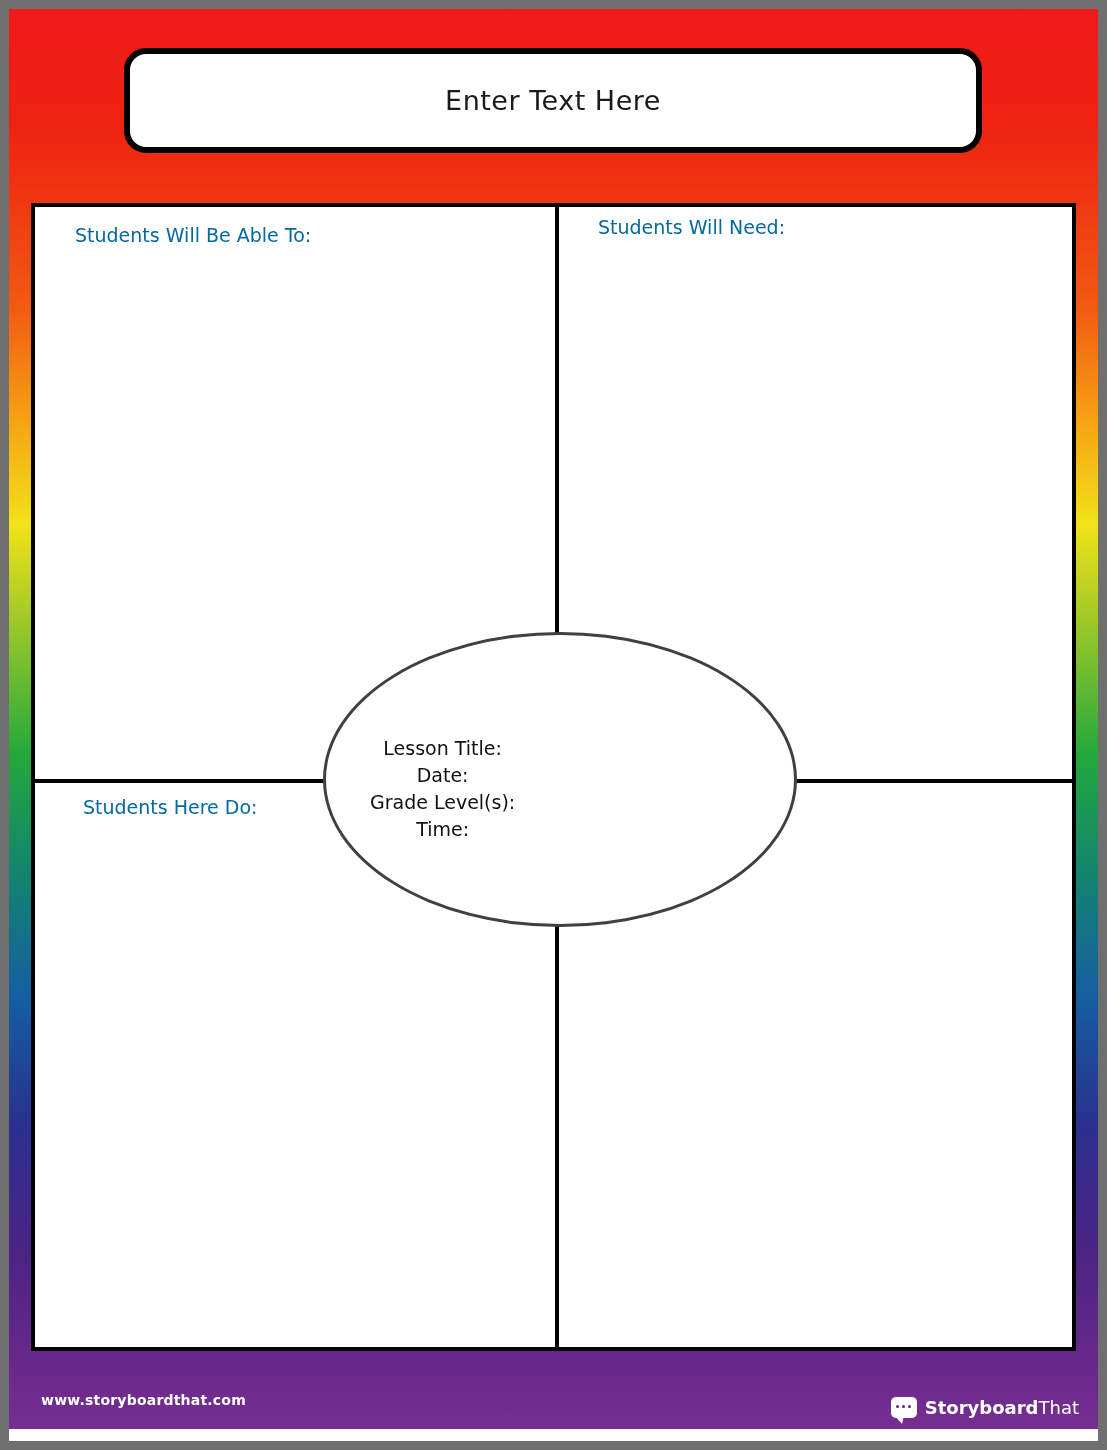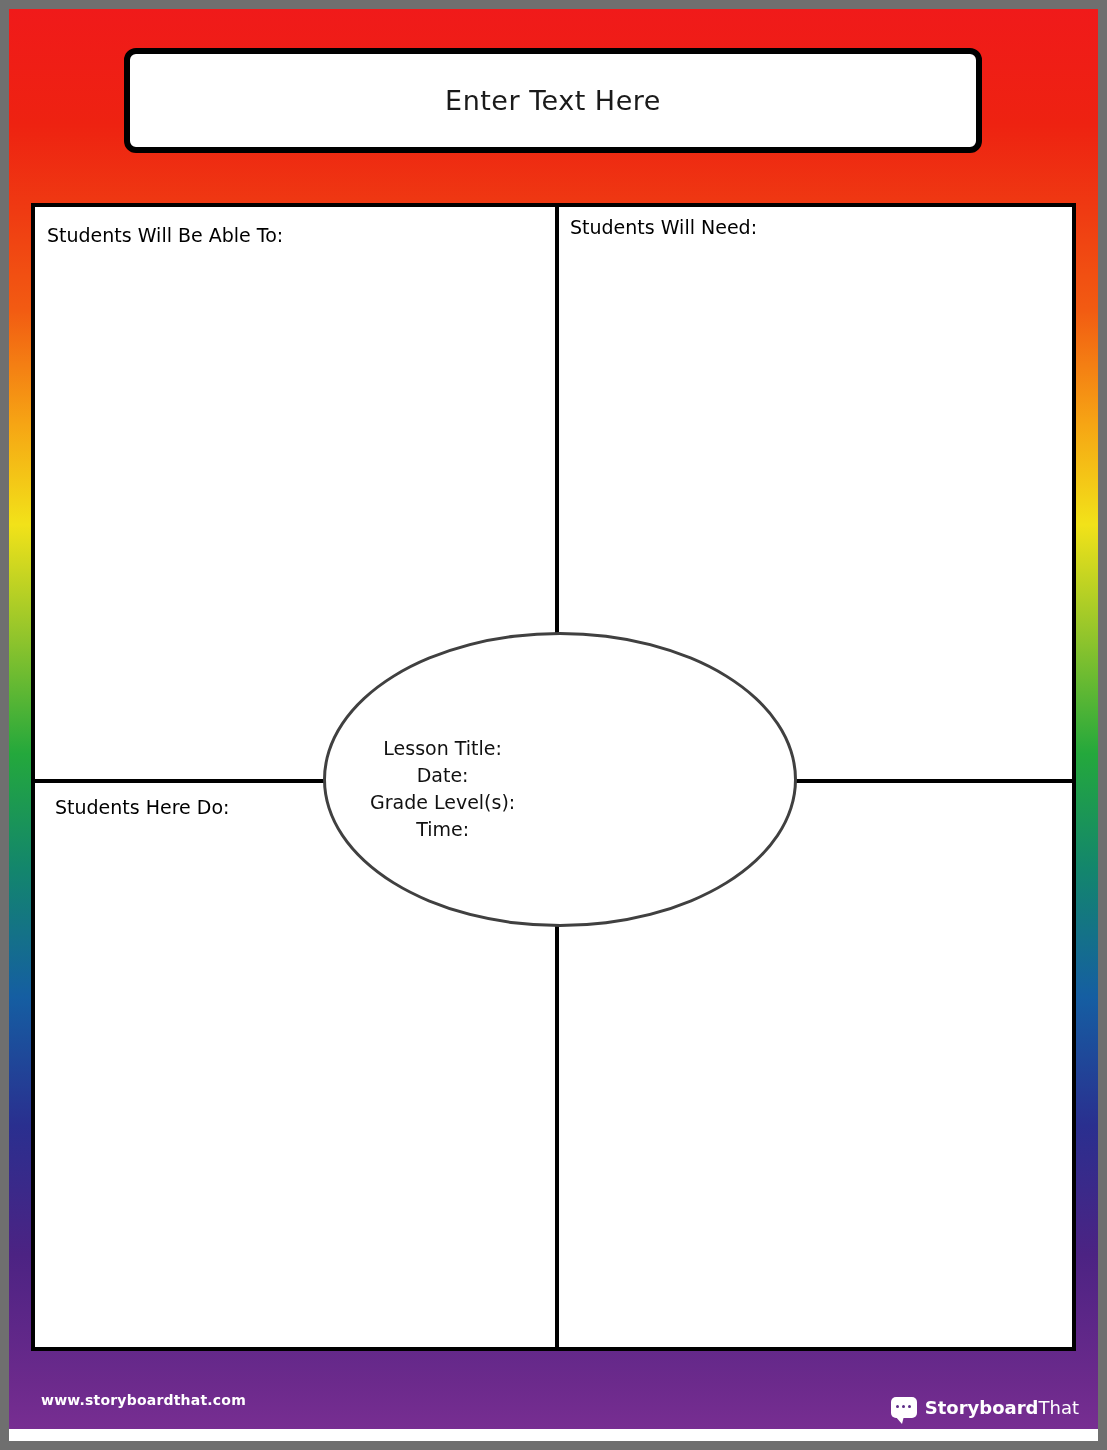--- a/index.html
+++ b/index.html
@@ -63,21 +63,21 @@
   
   .title-box {
     position: absolute;
     left: 124px;
     top: 48px;
     width: 858px;
     height: 105px;
     box-sizing: border-box;
     background: #ffffff;
     border: 6px solid #000000;
-    border-radius: 12px;
+    border-radius: 22px;
     display: flex;
     align-items: center;
     justify-content: center;
   }
   .title-text {
     font-family: "DejaVu Sans", sans-serif;
     font-size: 27px;
     letter-spacing: 0.5px;
     color: #1a1a1a;
   }
@@ -110,23 +110,24 @@
     width: 1037px;
     height: 4px;
     background: #000000;
   }
 
   
   .quad-label {
     position: absolute;
     font-family: "DejaVu Sans", sans-serif;
     font-size: 19px;
-    color: #000000;
+    color: #0369a1;
     line-height: 1.35;
     white-space: pre-line;
+    margin-left: 28px;
   }
   #label-able  { left: 12px;  top: 16px;  }
   #label-need  { left: 535px; top: 8px;  }
   #label-do    { left: 20px;  top: 588px; }
   #label-demo  { left: 775px; top: 588px; width: 240px; }
 
   
   .center-ellipse {
     position: absolute;
     left: 288px;

